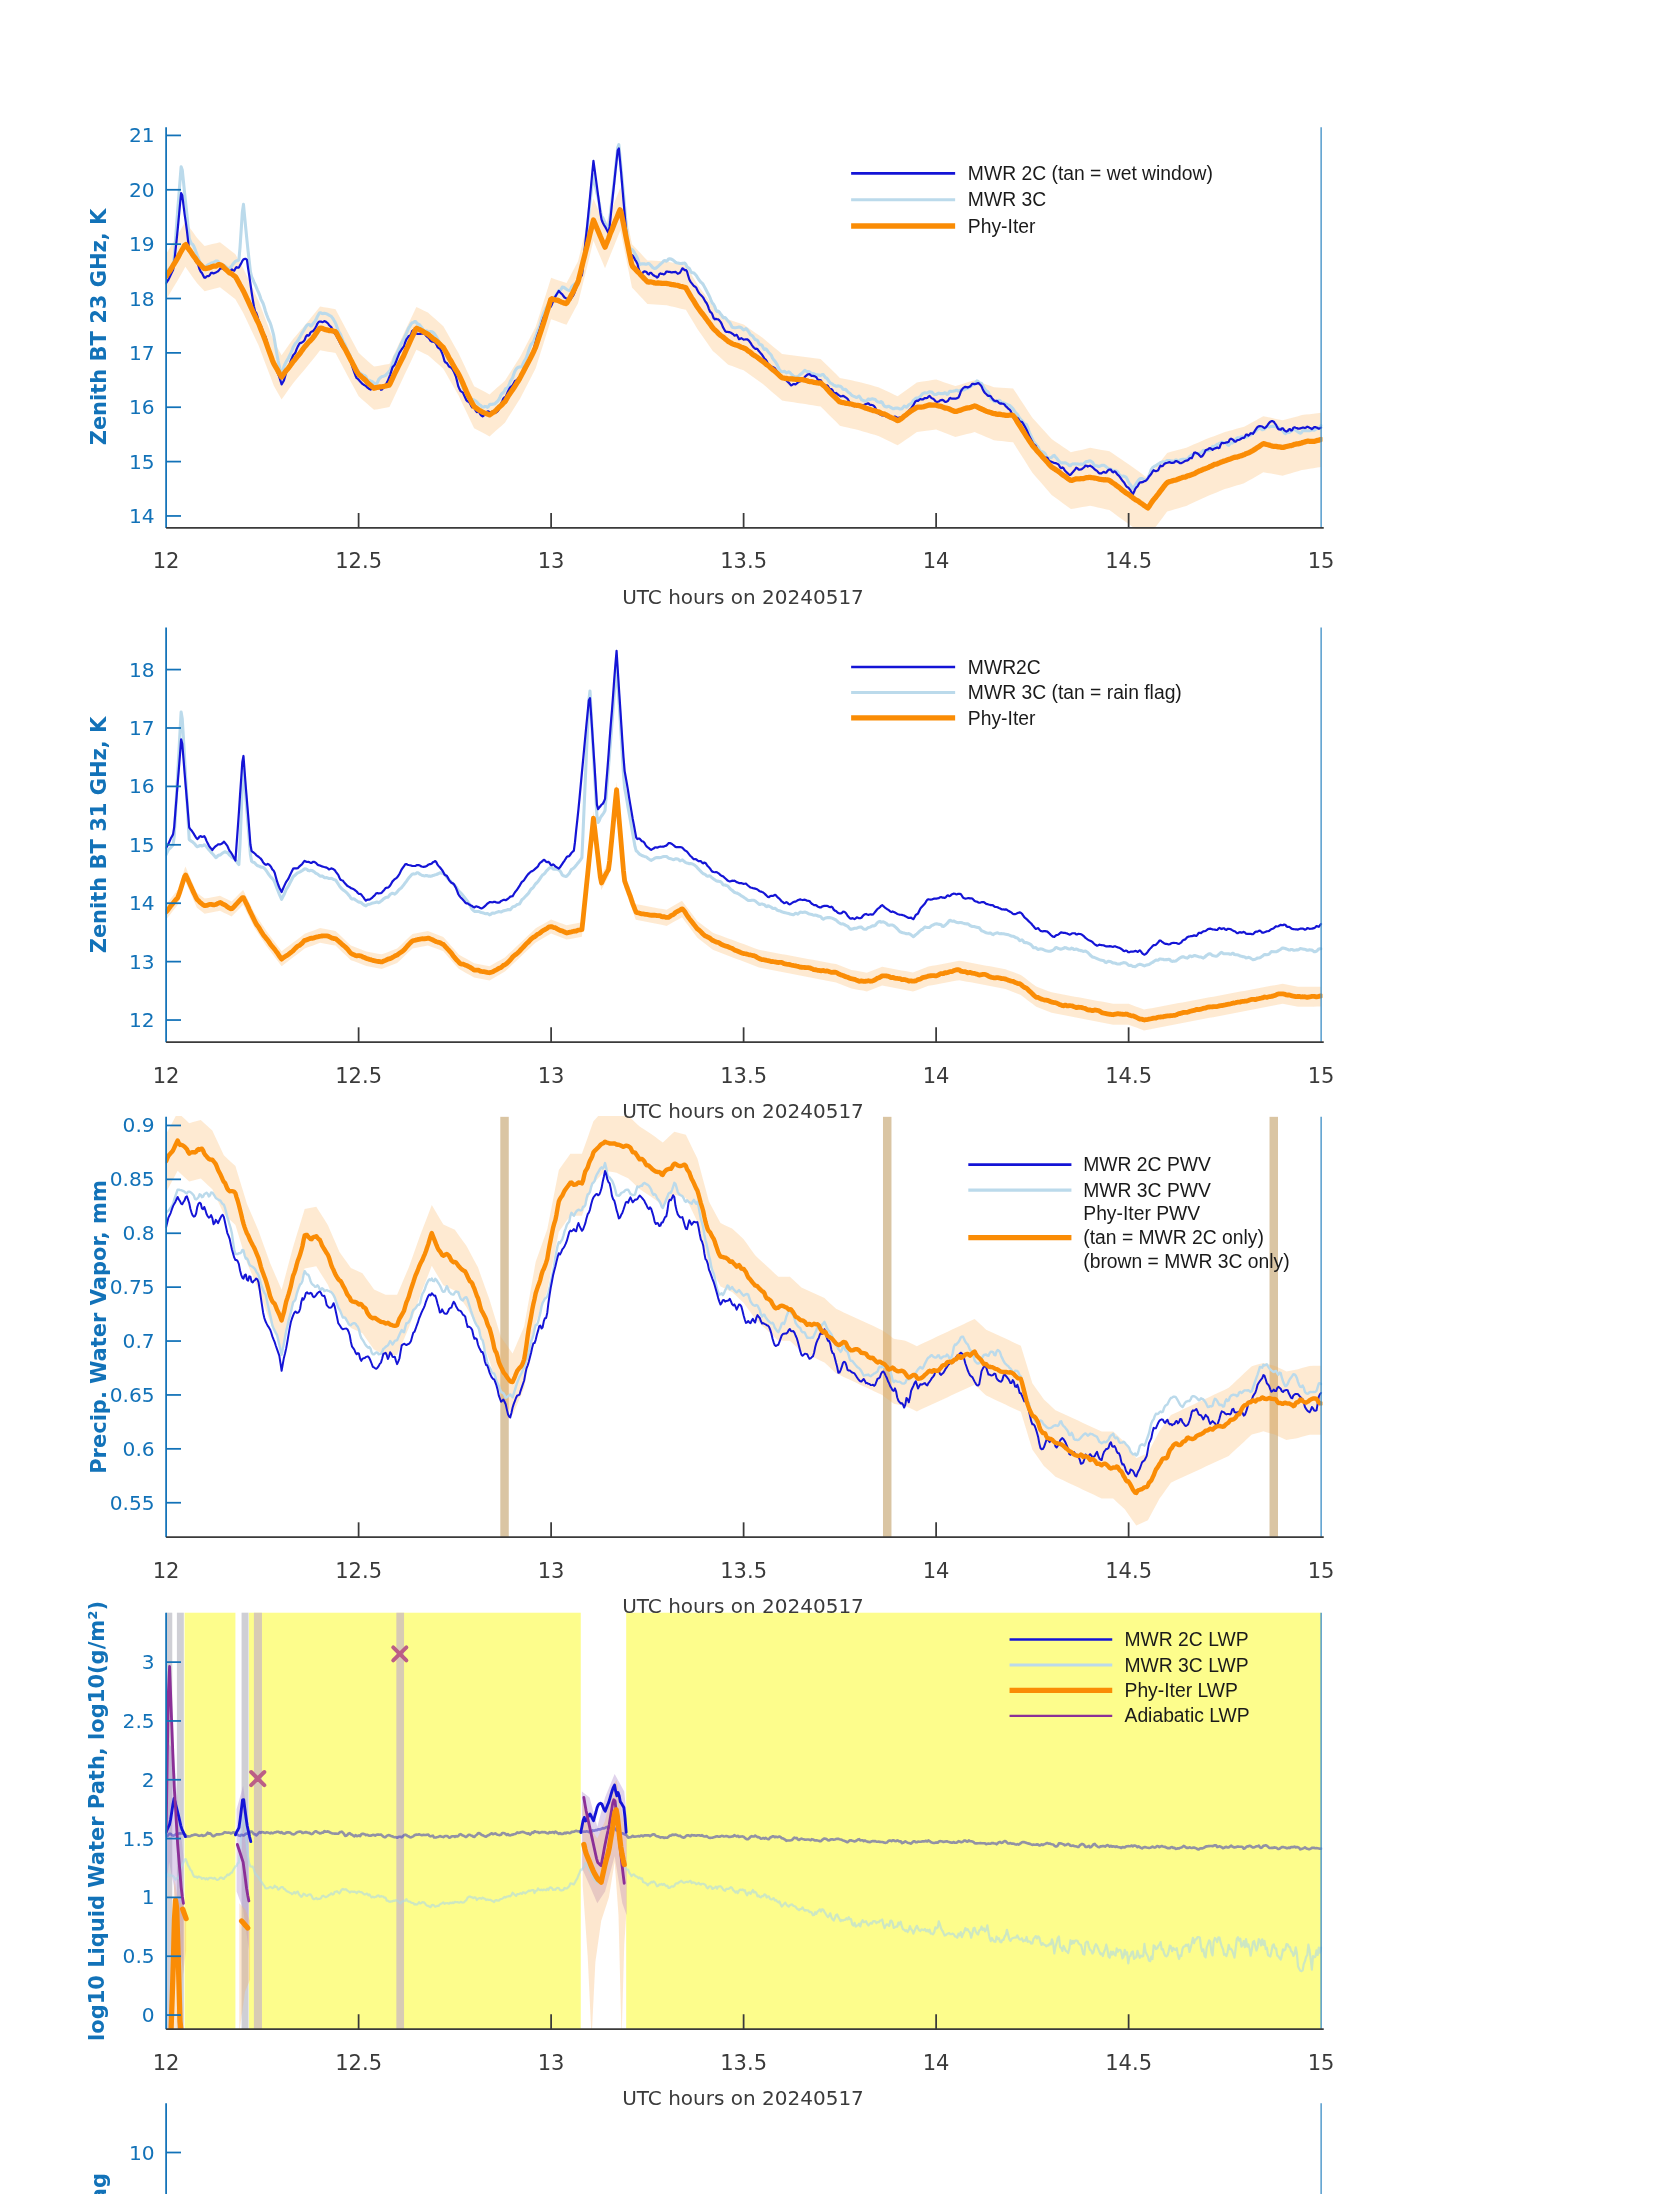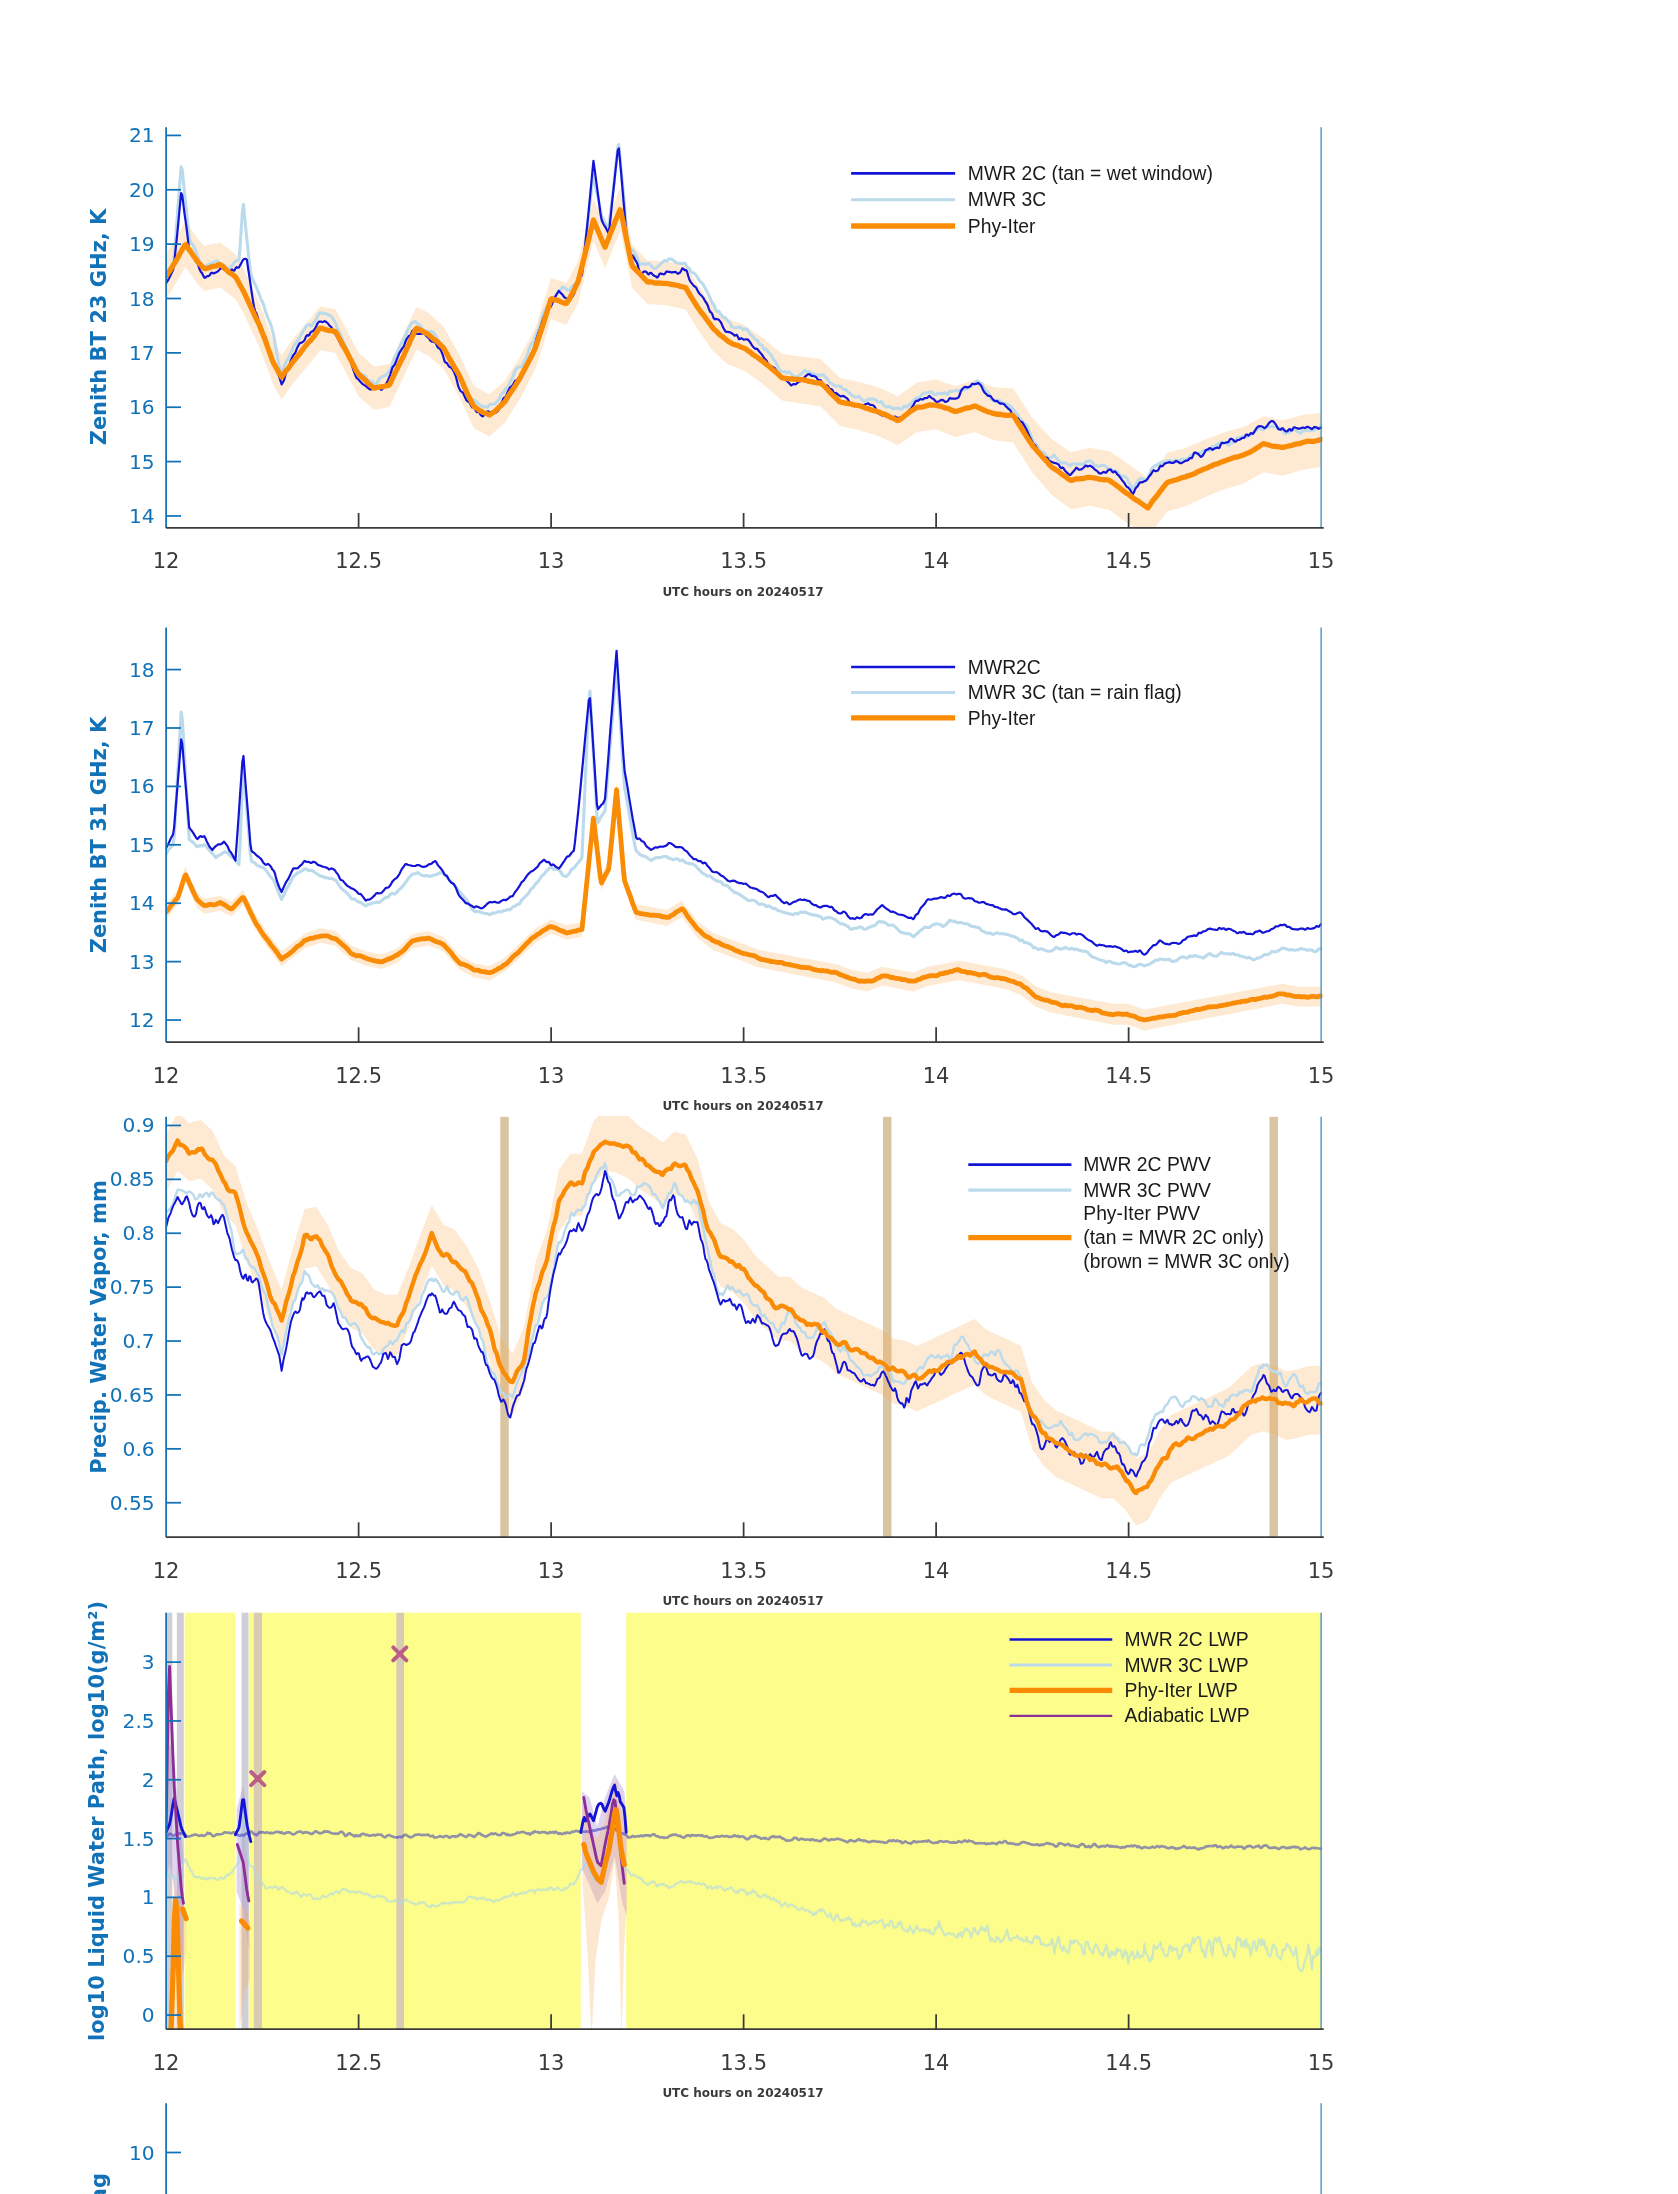--- a/index.html
+++ b/index.html
@@ -1,21 +1,21 @@
 <!DOCTYPE html>
 <html style="font-size:7px"><head>
 <meta charset="utf-8">
 <style>
   html,body{margin:0;padding:0;background:#ffffff;}
   body{width:1679px;height:2633px;position:relative;font-family:"DejaVu Sans",sans-serif;}
   #fig{position:absolute;left:0;top:0;width:1679px;height:2633px;}
   svg{position:absolute;left:0;top:0;}
   .axlabel{position:absolute;color:#1272B8;font-weight:700;font-size:21px;white-space:nowrap;}
   .ylab{transform:translate(-50%,-50%) rotate(-90deg);}
-  .xlab{transform:translate(-50%,0);color:#3A3A3A;font-weight:700;font-size:12px;}
+  .xlab{transform:translate(-50%,0);color:#3A3A3A;font-weight:400;font-size:20px;}
   .ticktext{font-family:"DejaVu Sans",sans-serif;}
 </style>
 </head>
 <body>
 
 <div id="fig">
   <svg id="chart" width="1679" height="2633" viewBox="0 0 3825 6000">
       <g>
         <clipPath id="clip0">
           <rect x="377" y="288" width="2636" height="917"></rect>

